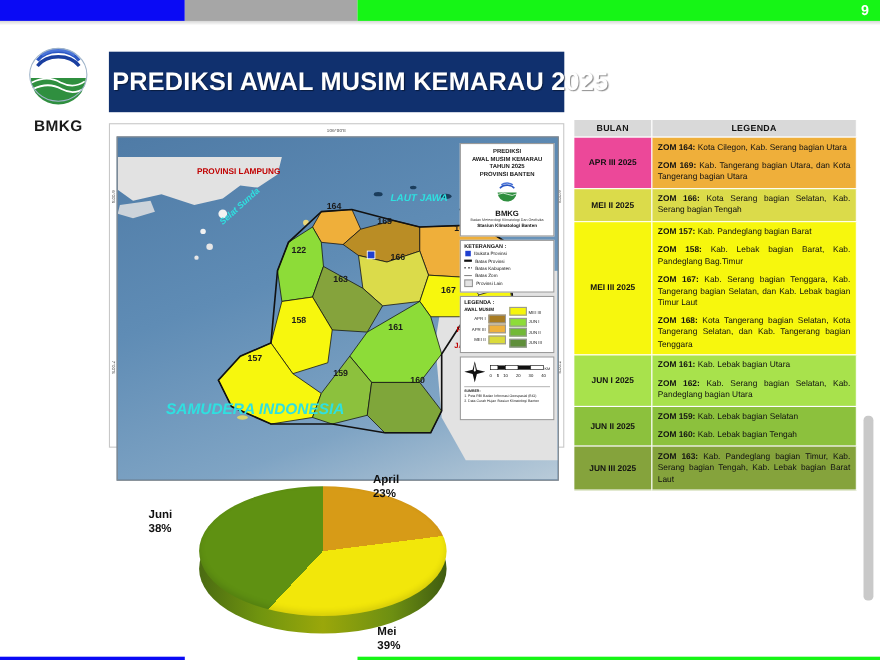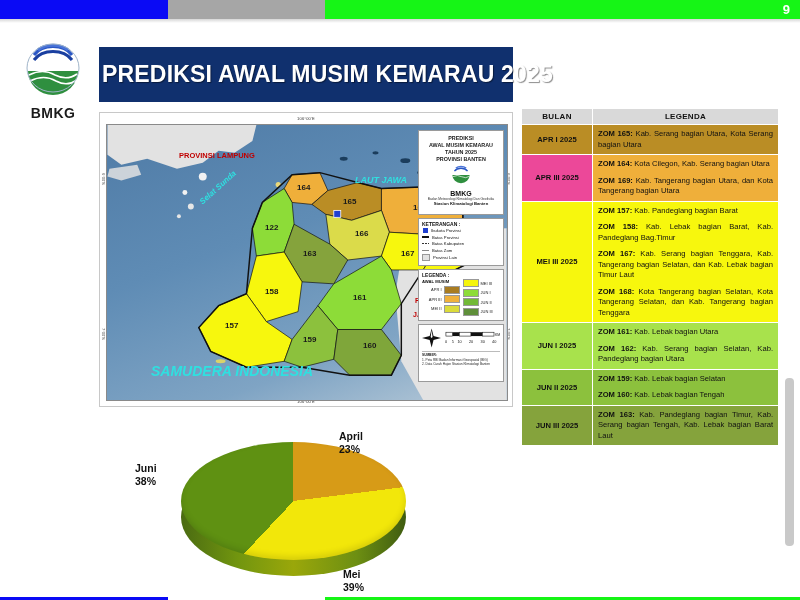--- a/index.html
+++ b/index.html
@@ -42,21 +42,21 @@
     position:absolute;left:99px;top:112px;width:414px;height:295px;
     background:#ffffff;border:1px solid #c8c8c8;box-sizing:border-box;
   }
   #map-coord-top,#map-coord-bottom{
     position:absolute;left:0;width:100%;text-align:center;
     font-size:4px;color:#333;letter-spacing:.2px;
   }
   #map-coord-top{top:3px;}
   #map-coord-bottom{bottom:2px;}
   #map-frame{
-    position:absolute;left:6px;top:11px;width:402px;height:277px;
+    position:absolute;left:6px;top:11px;width:402px;height:313px;
     border:1px solid #8a8a8a;box-sizing:border-box;overflow:hidden;
     background:#5b84ab;
   }
   .sea-grad{position:absolute;inset:0;
     background:linear-gradient(160deg,#4f7ba6 0%,#5f8cb5 40%,#7fa4c4 75%,#b9cbd9 100%);}
   .map-lbl{position:absolute;font-weight:bold;font-style:italic;pointer-events:none;white-space:nowrap;}
   .lbl-red{color:#c00000;font-style:normal;}
   .lbl-cyan{color:#2fe0e0;}
   .zone-num{position:absolute;font-size:8px;font-weight:600;color:#1a1a1a;}
   .side-coord{position:absolute;font-size:4px;color:#444;
@@ -222,28 +222,28 @@
     <div class="map-lbl lbl-red" style="left:308px;top:172px;font-size:7px;">PROVINSI</div>
     <div class="map-lbl lbl-red" style="left:306px;top:186px;font-size:7px;">JAWA BARAT</div>
     <div class="map-lbl lbl-red" style="left:362px;top:98px;font-size:4.6px;">PRO</div>
     <div class="map-lbl lbl-red" style="left:362px;top:108px;font-size:4.6px;">DKI</div>
 
     <div class="zone-num" style="left:190px;top:58px;">164</div>
     <div class="zone-num" style="left:236px;top:72px;">165</div>
     <div class="zone-num" style="left:306px;top:78px;">169</div>
     <div class="zone-num" style="left:158px;top:98px;">122</div>
     <div class="zone-num" style="left:248px;top:104px;">166</div>
-    <div class="zone-num" style="left:294px;top:124px;">167</div>
+    <div class="zone-num" style="left:294px;top:134px;">167</div>
     <div class="zone-num" style="left:336px;top:130px;">168</div>
     <div class="zone-num" style="left:196px;top:124px;">163</div>
     <div class="zone-num" style="left:158px;top:162px;">158</div>
     <div class="zone-num" style="left:246px;top:168px;">161</div>
     <div class="zone-num" style="left:118px;top:196px;">157</div>
     <div class="zone-num" style="left:196px;top:210px;">159</div>
-    <div class="zone-num" style="left:256px;top:216px;">160</div>
+    <div class="zone-num" style="left:266px;top:216px;">160</div>
 
     <div class="mbox" id="mbox-title">
       <div class="t">PREDIKSI</div>
       <div class="t">AWAL MUSIM KEMARAU</div>
       <div class="t">TAHUN 2025</div>
       <div class="t">PROVINSI BANTEN</div>
       <svg id="mini-logo" viewBox="0 0 66 58">
         <path d="M14 18 A22 17 0 0 1 52 18" stroke="#2b57c4" stroke-width="4" fill="none"></path>
         <path d="M18 9 A20 14 0 0 1 48 9" stroke="#4a74d8" stroke-width="4" fill="none"></path>
         <path d="M8 29 A25 24 0 0 0 58 29 Z" fill="#2f8f3f"></path>
@@ -370,30 +370,30 @@
 <div id="table-wrap">
   <table>
     <thead>
       <tr>
         <th style="width:66px;">BULAN</th>
         <th>LEGENDA</th>
       </tr>
     </thead>
     <tbody id="table-body">
         <tr>
-          <td class="mon" style="background: rgb(186, 141, 37);">APR I 2025</td>
-          <td class="wil" style="background: rgb(186, 141, 37);">
-            <p><b>ZOM 165:</b><span> Kab. Serang bagian Utara, Kota Serang bagian Utara</span></p>
-          </td>
-        </tr>
-        <tr>
           <td class="mon" style="background: #ec4899;">APR III 2025</td>
           <td class="wil" style="background: rgb(239, 175, 58);">
             <p><b>ZOM 164:</b><span> Kota Cilegon, Kab. Serang bagian Utara</span></p>
             <p><b>ZOM 169:</b><span> Kab. Tangerang bagian Utara, dan Kota Tangerang bagian Utara</span></p>
+          </td>
+        </tr>
+        <tr>
+          <td class="mon" style="background: rgb(219, 219, 74);">MEI II 2025</td>
+          <td class="wil" style="background: rgb(219, 219, 74);">
+            <p><b>ZOM 166:</b><span> Kota Serang bagian Selatan, Kab. Serang bagian Tengah</span></p>
           </td>
         </tr>
         <tr>
           <td class="mon" style="background: rgb(247, 247, 13);">MEI III 2025</td>
           <td class="wil" style="background: rgb(247, 247, 13);">
             <p><b>ZOM 157:</b><span> Kab. Pandeglang bagian Barat</span></p>
             <p><b>ZOM 158:</b><span> Kab. Lebak bagian Barat, Kab. Pandeglang Bag.Timur</span></p>
             <p><b>ZOM 167:</b><span> Kab. Serang bagian Tenggara, Kab. Tangerang bagian Selatan, dan Kab. Lebak bagian Timur Laut</span></p>
             <p><b>ZOM 168:</b><span> Kota Tangerang bagian Selatan, Kota Tangerang Selatan, dan Kab. Tangerang bagian Tenggara</span></p>
           </td>

